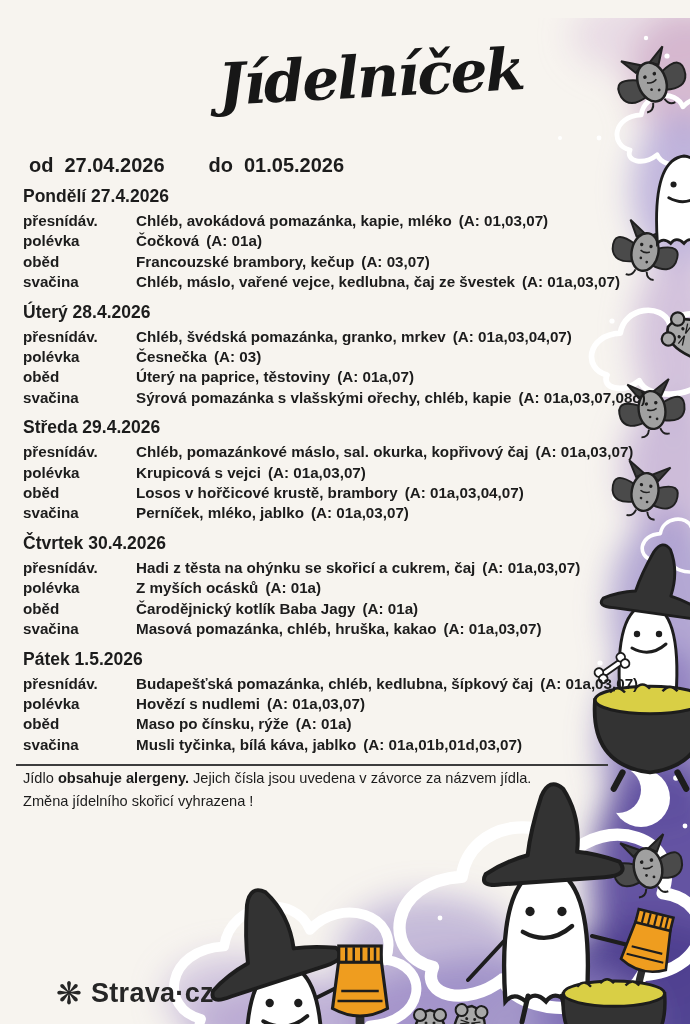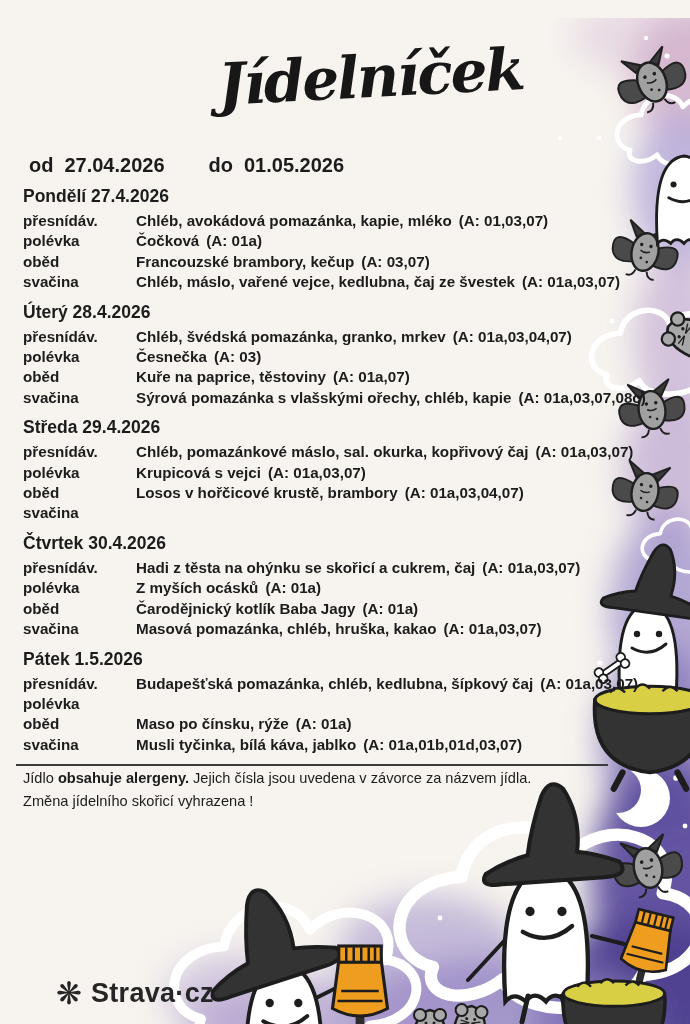--- a/index.html
+++ b/index.html
@@ -222,21 +222,21 @@
       <div class="row">
         <span>přesnídáv.</span>
         <span><span>Chléb, švédská pomazánka, granko, mrkev</span><span class="allerg">(A: 01a,03,04,07)</span></span>
       </div>
       <div class="row">
         <span>polévka</span>
         <span><span>Česnečka</span><span class="allerg">(A: 03)</span></span>
       </div>
       <div class="row">
         <span>oběd</span>
-        <span><span>Kuře na paprice, těstoviny</span><span class="allerg">(A: 01a,07)</span></span>
+        <span><span>Úterý na paprice, těstoviny</span><span class="allerg">(A: 01a,07)</span></span>
       </div>
       <div class="row">
         <span>svačina</span>
         <span><span>Sýrová pomazánka s vlašskými ořechy, chléb, kapie</span><span class="allerg">(A: 01a,03,07,08c)</span></span>
       </div>
     </section>
 
     <section class="day">
       <h2 class="day-name">Středa 29.4.2026</h2>
       <div class="row">
@@ -246,20 +246,21 @@
       <div class="row">
         <span>polévka</span>
         <span><span>Krupicová s vejci</span><span class="allerg">(A: 01a,03,07)</span></span>
       </div>
       <div class="row">
         <span>oběd</span>
         <span><span>Losos v hořčicové krustě, brambory</span><span class="allerg">(A: 01a,03,04,07)</span></span>
       </div>
       <div class="row">
         <span>svačina</span>
+        <span><span>Perníček, mléko, jablko</span><span class="allerg">(A: 01a,03,07)</span></span>
       </div>
     </section>
 
     <section class="day">
       <h2 class="day-name">Čtvrtek 30.4.2026</h2>
       <div class="row">
         <span>přesnídáv.</span>
         <span><span>Hadi z těsta na ohýnku se skořicí a cukrem, čaj</span><span class="allerg">(A: 01a,03,07)</span></span>
       </div>
       <div class="row">
@@ -277,20 +278,21 @@
     </section>
 
     <section class="day">
       <h2 class="day-name">Pátek 1.5.2026</h2>
       <div class="row">
         <span>přesnídáv.</span>
         <span><span>Budapešťská pomazánka, chléb, kedlubna, šípkový čaj</span><span class="allerg">(A: 01a,03,07)</span></span>
       </div>
       <div class="row">
         <span>polévka</span>
+        <span><span>Hovězí s nudlemi</span><span class="allerg">(A: 01a,03,07)</span></span>
       </div>
       <div class="row">
         <span>oběd</span>
         <span><span>Maso po čínsku, rýže</span><span class="allerg">(A: 01a)</span></span>
       </div>
       <div class="row">
         <span>svačina</span>
         <span><span>Musli tyčinka, bílá káva, jablko</span><span class="allerg">(A: 01a,01b,01d,03,07)</span></span>
       </div>
     </section>

